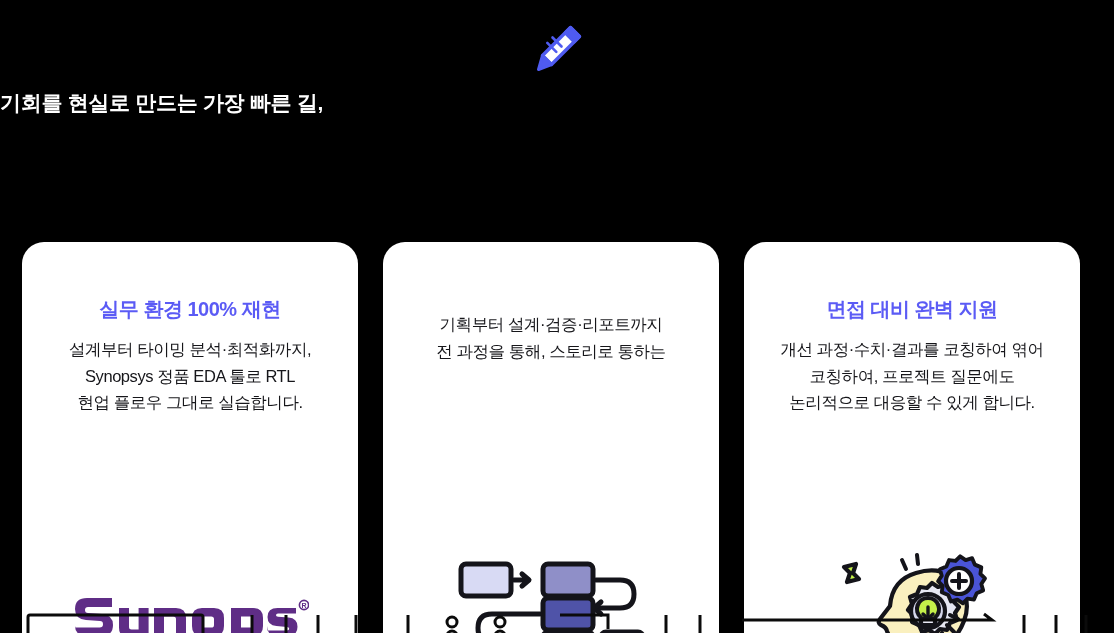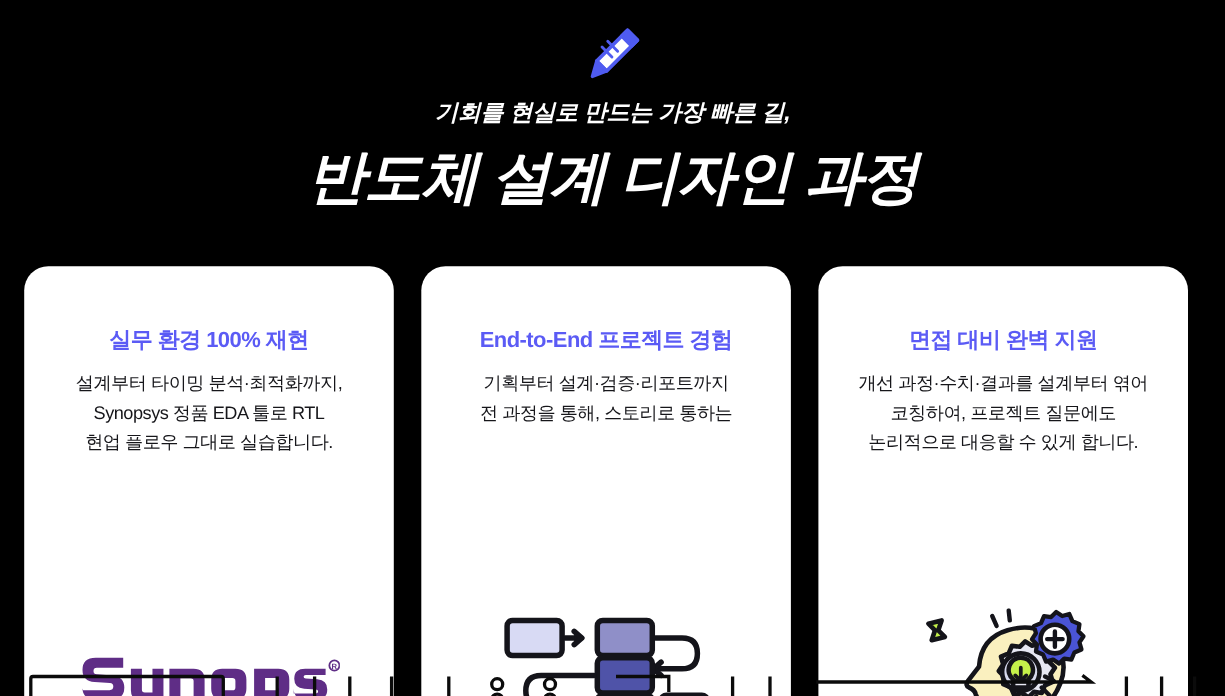--- a/index.html
+++ b/index.html
@@ -18,22 +18,21 @@
     height: 633px;
     background: #000000;
   }
 
   
   .header {
     position: absolute;
     left: 0;
     top: 0;
     width: 1114px;
-    text-align: center;
-    font-style: italic;
+    text-align: left;
   }
 
   .pencil-wrap {
     margin-top: 22px;
     height: 58px;
     display: flex;
     align-items: center;
     justify-content: center;
   }
 
@@ -139,21 +138,20 @@
 
             <line x1="23.5" y1="16.5" x2="32.5" y2="25.5" stroke="#4f5bf0" stroke-width="2.6" stroke-linecap="round"></line>
             <line x1="18.3" y1="21.8" x2="27.3" y2="30.8" stroke="#4f5bf0" stroke-width="2.6" stroke-linecap="round"></line>
           </g>
         </svg>
       </span>
     </div>
 
     <div class="subtitle">기회를 현실로 만드는 가장 빠른 길,</div>
 
-    <h1 class="main-title">반도체 설계 디자인 과정</h1>
   </div>
 
   <div class="cards">
 
     <div class="card">
       <div class="card-heading">실무 환경 100% 재현</div>
       <div class="card-body">
         <div>설계부터 타이밍 분석·최적화까지,</div>
         <div>Synopsys 정품 EDA 툴로 RTL</div>
         <div>현업 플로우 그대로 실습합니다.</div>
@@ -179,21 +177,20 @@
             <text x="0" y="0" fill="#5f2d86" font-size="0"></text>
 
             <circle cx="233" cy="17" r="4.6" fill="none" stroke="#5f2d86" stroke-width="1.6"></circle>
             <text x="233" y="20" fill="#5f2d86" font-size="7" font-family="Liberation Sans, sans-serif" text-anchor="middle" font-weight="700">R</text>
           </svg>
         </span>
       </div>
     </div>
 
     <div class="card">
-      <div class="card-heading">End-to-End 프로젝트 경험</div>
       <div class="card-body">
         <div>기획부터 설계·검증·리포트까지</div>
         <div>전 과정을 통해, 스토리로 통하는</div>
       </div>
       <div class="card-icon">
         <span>
           <svg width="200" height="130" viewBox="0 0 200 130" aria-hidden="true">
             <g stroke="#14141a" stroke-width="5" fill="none" stroke-linecap="round" stroke-linejoin="round">
 
               <rect x="10" y="10" width="50" height="32" rx="5" fill="#d8daf4"></rect>
@@ -214,21 +211,21 @@
               <path d="M145 94 h4"></path>
             </g>
           </svg>
         </span>
       </div>
     </div>
 
     <div class="card">
       <div class="card-heading">면접 대비 완벽 지원</div>
       <div class="card-body">
-        <div>개선 과정·수치·결과를 설계부터 엮어</div>
+        <div>개선 과정·수치·결과를 코칭하여 엮어</div>
         <div>코칭하여, 프로젝트 질문에도</div>
         <div>논리적으로 대응할 수 있게 합니다.</div>
       </div>
       <div class="card-icon">
         <span>
           <svg width="160" height="132" viewBox="0 0 160 132" aria-hidden="true">
             <g stroke="#14141a" stroke-width="4.2" stroke-linejoin="round" stroke-linecap="round">
 
               <path d="M12 14 l12 -3 l-3 9 l6 6 l-12 3 l3 -9 z" fill="#c4f04a"></path>
 

